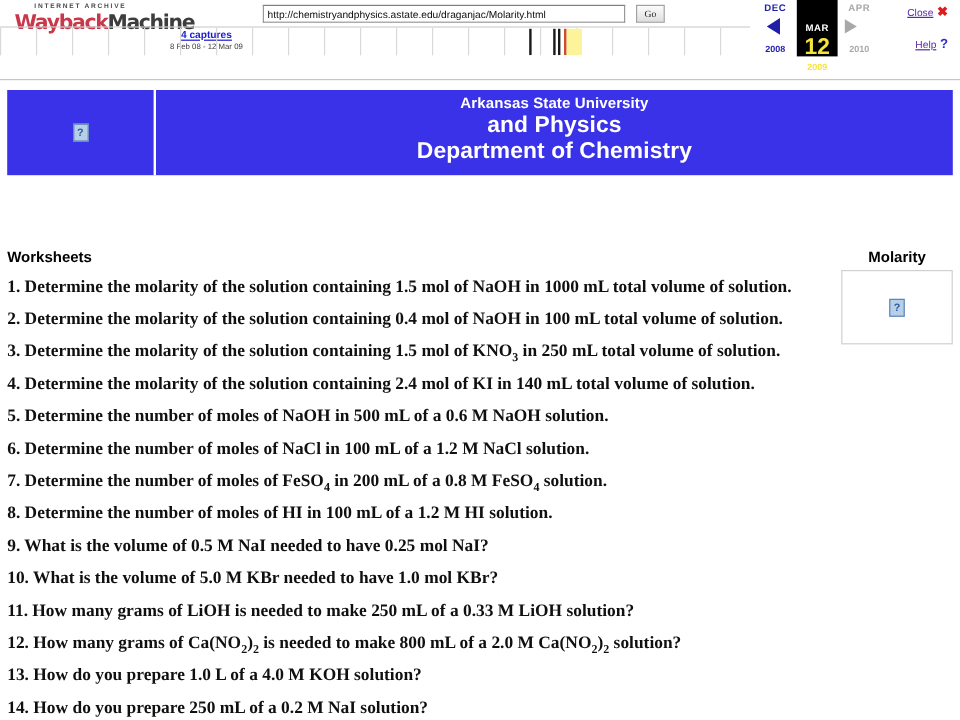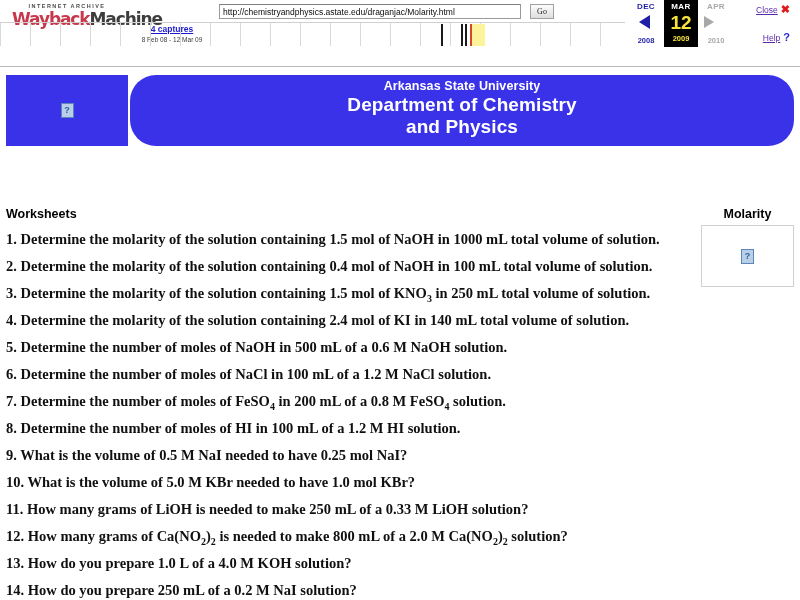--- a/index.html
+++ b/index.html
@@ -192,21 +192,21 @@
     height: 47px;
     background: #000000;
     text-align: center;
   }
   #wb-dn-cur-month {
     font-size: 8px;
     font-weight: bold;
     color: #ffffff;
     letter-spacing: 0.4px;
     line-height: 11px;
-    padding-top: 1px;
+    padding-top: 18px;
   }
   #wb-dn-cur-day {
     font-size: 19px;
     font-weight: bold;
     color: #f6e43c;
     line-height: 22px;
   }
   #wb-dn-cur-year {
     font-size: 7.5px;
     font-weight: bold;
@@ -296,21 +296,20 @@
     justify-content: center;
   }
   #banner-title-cell {
     flex: 1;
     background: #3a32e8;
     display: flex;
     flex-direction: column;
     align-items: center;
     justify-content: center;
     padding-bottom: 6px;
-    border-radius: 26px;
   }
   #banner-university {
     color: #ffffff;
     font-size: 12.5px;
     font-weight: bold;
     line-height: 16px;
     letter-spacing: 0.1px;
   }
   #banner-dept-line1, #banner-dept-line2 {
     color: #ffffff;
@@ -473,22 +472,22 @@
 </div>
 
 <div id="page-content">
 
   <div id="banner">
     <div id="banner-logo-cell">
       <span class="broken-img"></span>
     </div>
     <div id="banner-title-cell">
       <div id="banner-university">Arkansas State University</div>
+      <div id="banner-dept-line2">and Physics</div>
       <div id="banner-dept-line1">Department of Chemistry</div>
-      <div id="banner-dept-line2">and Physics</div>
     </div>
   </div>
 
   <div id="worksheets-label">Worksheets</div>
 
   <div id="molarity-panel">
     <div id="molarity-label">Molarity</div>
     <div id="molarity-box">
       <span class="broken-img"></span>
     </div>

